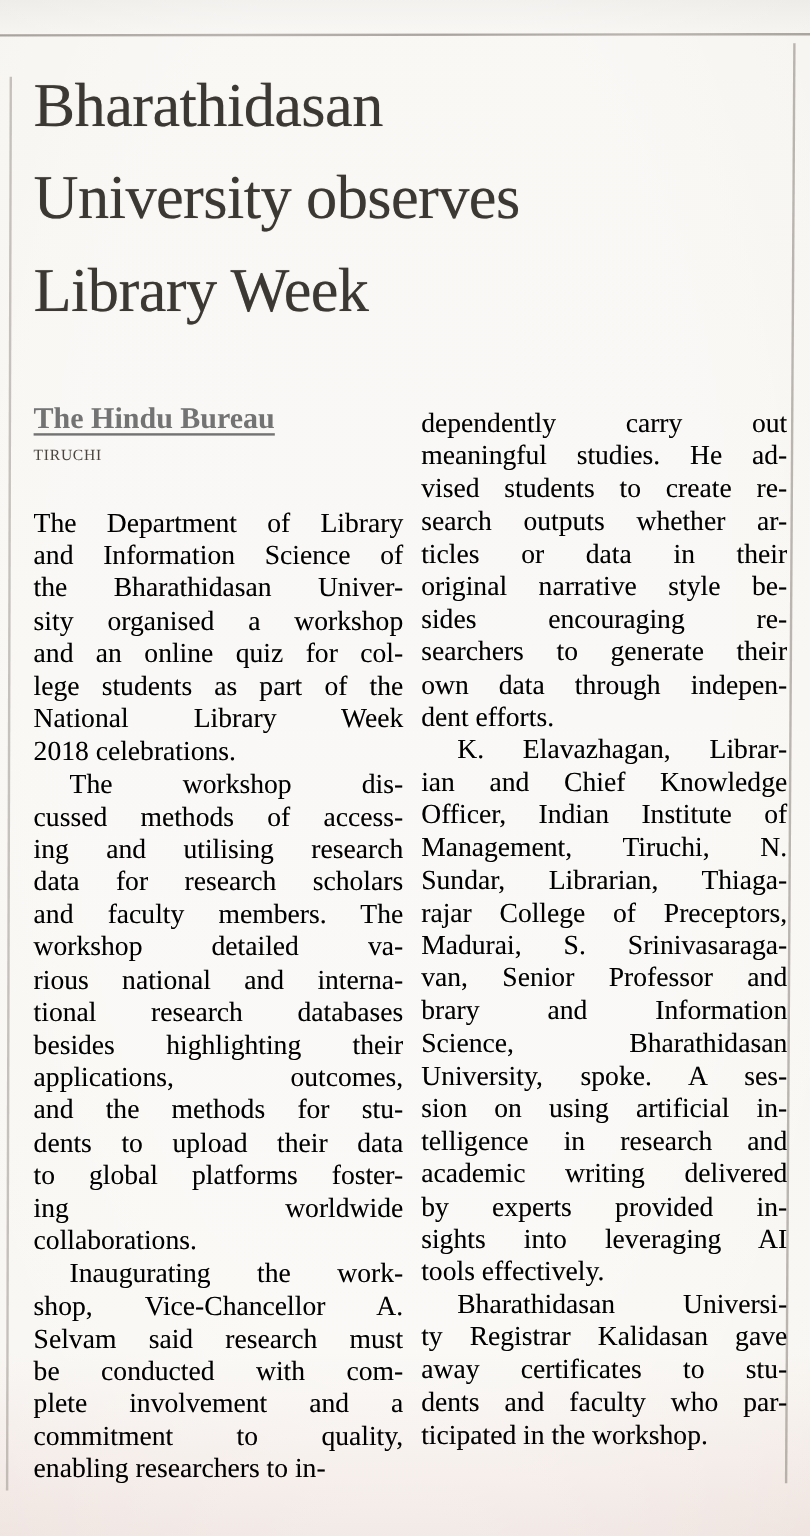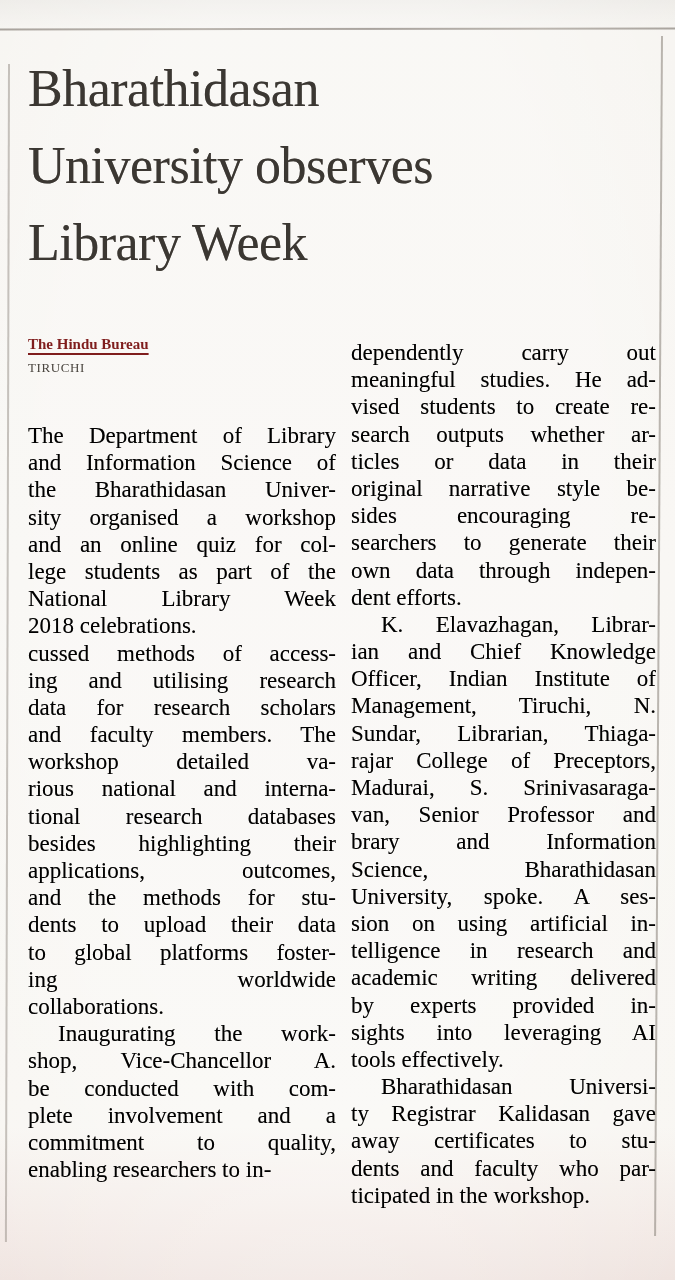--- a/index.html
+++ b/index.html
@@ -32,21 +32,21 @@
   }
 
   .headline{
     position:absolute;left:28px;top:50px;width:625px;
     font-size:52px;line-height:77px;font-weight:500;
     color:#3b3732;letter-spacing:-.5px;
     text-shadow:0 0 .6px rgba(59,55,50,.55);
   }
   .byline{position:absolute;left:28px;top:336px;width:300px;}
   .byline-author{
-    font-size:15px;font-weight:bold;color:#7f1d1d;
+    font-size:25px;font-weight:bold;color:#737373;
     text-decoration:underline;text-decoration-thickness:2px;text-underline-offset:4px;
   }
   .byline-location{
     margin-top:7px;font-size:13px;letter-spacing:.6px;color:#4a453f;
   }
 
   .col{position:absolute;font-size:23px;color:#000000;}
   .col-left{left:28px;top:422px;width:308px;}
   .col-right{left:351px;top:339px;width:305px;}
   .line{
@@ -79,36 +79,38 @@
 
   <div class="col col-left">
       <div class="line">The Department of Library</div>
       <div class="line">and Information Science of</div>
       <div class="line">the Bharathidasan Univer-</div>
       <div class="line">sity organised a workshop</div>
       <div class="line">and an online quiz for col-</div>
       <div class="line">lege students as part of the</div>
       <div class="line">National Library Week</div>
       <div class="line end">2018 celebrations.</div>
+      <div class="line indent">The workshop dis-</div>
       <div class="line">cussed methods of access-</div>
       <div class="line">ing and utilising research</div>
       <div class="line">data for research scholars</div>
       <div class="line">and faculty members. The</div>
       <div class="line">workshop detailed va-</div>
       <div class="line">rious national and interna-</div>
       <div class="line">tional research databases</div>
       <div class="line">besides highlighting their</div>
       <div class="line">applications, outcomes,</div>
       <div class="line">and the methods for stu-</div>
       <div class="line">dents to upload their data</div>
       <div class="line">to global platforms foster-</div>
       <div class="line">ing worldwide</div>
       <div class="line end">collaborations.</div>
       <div class="line indent">Inaugurating the work-</div>
       <div class="line">shop, Vice-Chancellor A.</div>
+      <div class="line">Selvam said research must</div>
       <div class="line">be conducted with com-</div>
       <div class="line">plete involvement and a</div>
       <div class="line">commitment to quality,</div>
       <div class="line end">enabling researchers to in-</div>
     </div>
 
   <div class="col col-right">
       <div class="line">dependently carry out</div>
       <div class="line">meaningful studies. He ad-</div>
       <div class="line">vised students to create re-</div>

